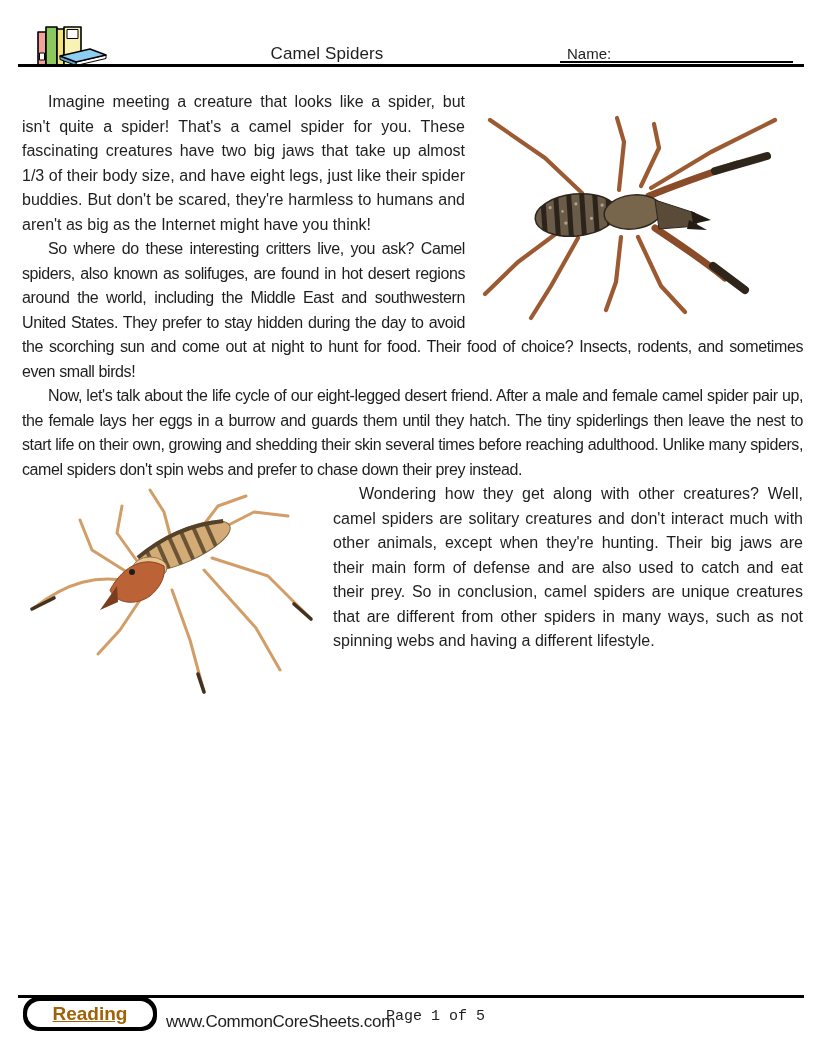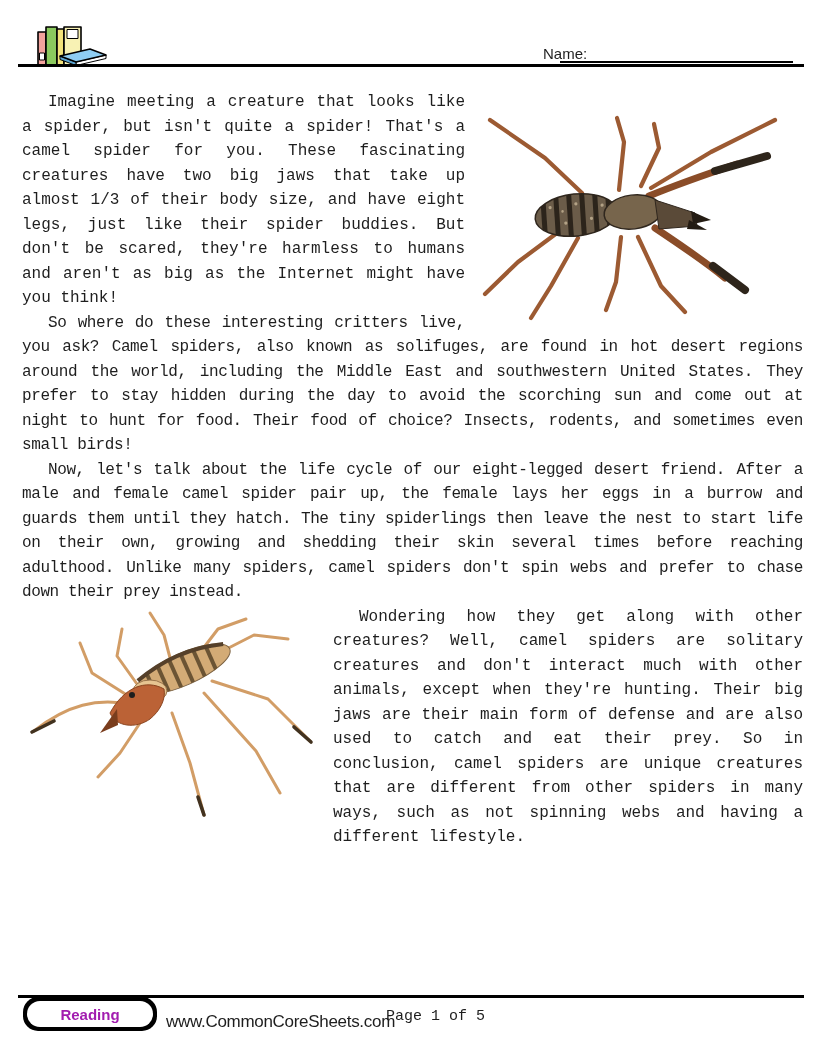--- a/index.html
+++ b/index.html
@@ -4,40 +4,40 @@
 <style>
   html,body { margin:0; padding:0; background:#ffffff; }
   .page {
     position:relative; width:816px; height:1056px; background:#ffffff;
     font-family:"Liberation Sans", sans-serif; color:#1e1e1e; overflow:hidden;
   }
   
   .logo { position:absolute; left:16px; top:12px; width:96px; height:54px; }
   .page-title { position:absolute; top:44px; left:167px; width:320px; text-align:center;
     font-size:17px; letter-spacing:0.1px; }
-  .name-label { position:absolute; top:45px; left:543px; font-size:15px; }
+  .name-label { position:absolute; top:45px; left:567px; font-size:15px; }
   .name-line { position:absolute; top:61px; left:560px; width:233px; height:2px; background:#000; }
   .header-rule { position:absolute; top:64px; left:18px; width:786px; height:3px; background:#000; }
   
   .content { position:absolute; left:22px; top:90px; width:781px; font-size:16px;
     line-height:24.5px; text-align:justify; }
-  .content p { margin:0; text-indent:26px;font-family:Liberation Mono, monospace; }
+  .content p { margin:0; text-indent:26px; }
   .p1 { margin-bottom:24px; }
   .p2, .p3 { margin-bottom:17px; }
   .condensed { letter-spacing:-0.4px; }
   .float-right-img { float:right; width:338px; height:240px; text-align:right; }
   .float-left-img  { float:left;  width:311px; height:228px; margin-top:-4px; }
   .content::after { content:""; display:block; clear:both; }
   
   .footer-rule { position:absolute; top:995px; left:18px; width:786px; height:3px; background:#000; }
   .badge { position:absolute; left:23px; top:997px; width:134px; height:34px;
     background:#000; border-radius:15px; }
   .badge-pill { position:absolute; left:4px; right:4px; top:4px; bottom:4px; background:#fff;
     border-radius:999px; display:flex; align-items:center; justify-content:center;
-    font-weight:bold; font-size:15px; color:#a21caf; }
+    font-weight:bold; font-size:19px; color:#a16207;text-decoration:underline; }
   .site-text { position:absolute; left:166px; top:1012px; font-size:17px; letter-spacing:-0.3px; }
   .page-info { position:absolute; left:386px; top:1008px; font-size:15px;font-family:Liberation Mono, monospace; }
 </style>
 </head>
 <body>
 
 <div class="page">
 
   <svg class="logo" viewBox="0 0 96 54">
     <g stroke="#000" stroke-width="1.6" stroke-linejoin="round">
@@ -48,20 +48,21 @@
       <rect x="48" y="15" width="17" height="38" fill="#f8f2b4"></rect>
       <rect x="51" y="17.5" width="11" height="9" fill="#ffffff" stroke-width="1"></rect>
       <g>
         <path d="M60,50 L90,43 L90,46.5 L60,53.5 Z" fill="#ffffff" stroke-width="1"></path>
         <path d="M44,44 L60,50 L60,53.5 L44,47.5 Z" fill="#5ba3cf" stroke-width="1"></path>
         <path d="M44,44 L74,37 L90,43 L60,50 Z" fill="#8ecdf2"></path>
       </g>
     </g>
   </svg>
 
+  <div class="page-title">Camel Spiders</div>
   <div class="name-label">Name:</div>
   <div class="name-line"></div>
   <div class="header-rule"></div>
 
   <div class="content">
 
     <div class="float-right-img">
       <svg width="330" height="240" viewBox="0 0 330 240">
         <g fill="none" stroke-linecap="round" stroke-linejoin="round" stroke-width="4.2" stroke="#9c5a32">
           <path d="M109,103 L72,68 L17,30"></path>

